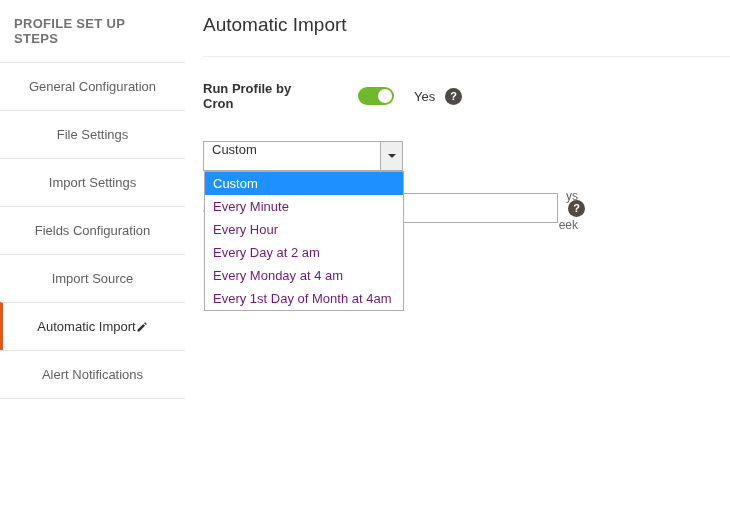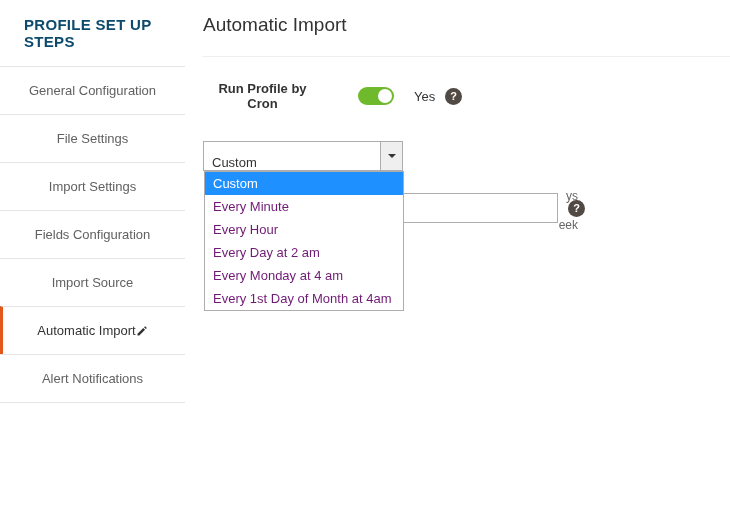--- a/index.html
+++ b/index.html
@@ -1,37 +1,37 @@
 <!DOCTYPE html>
 <html><head>
 <meta charset="utf-8">
 <style>
 * { box-sizing: border-box; margin: 0; padding: 0; }
 body { font-family: Arial, sans-serif; font-size: 13px; color: #333; background: #fff; width: 730px; height: 512px; overflow: hidden; }
 .layout { display: flex; }
 .sidebar { width: 185px; background: #fff; }
-.sidebar-heading { font-size: 15px; font-weight: bold; color: #0c4a6e; padding: 16px 24px; letter-spacing: 0.3px; }
+.sidebar-heading { font-size: 13px; font-weight: bold; color: #737373; padding: 16px 14px; letter-spacing: 0.3px; }
 .sidebar-list { list-style: none; }
 .sidebar-item { border-top: 1px solid #e5e5e5; }
 .sidebar-item:last-child { border-bottom: 1px solid #e5e5e5; }
 .sidebar-item a { display: flex; align-items: center; justify-content: center; padding: 16px 14px; color: #616161; text-decoration: none; font-size: 13px; }
 .sidebar-item.active { border-left: 3px solid #e2581b; }
 .sidebar-item.active a { padding-left: 11px; color: #333; font-weight: 500; }
 .pencil { width: 12px; height: 12px; }
 .content { flex: 1; padding: 14px 0 0 18px; position: relative; }
 .page-title { font-size: 19px; font-weight: 400; color: #333; margin-bottom: 20px; }
 .hr { border: none; border-top: 1px solid #eee; margin: 0 0 24px 0; }
 .field-row { display: flex; align-items: center; margin-bottom: 30px; }
-.field-label { width: 155px; text-align: center; font-weight: bold; font-size: 13px; color: #333; padding-right: 36px; }
+.field-label { width: 155px; text-align: left; font-weight: bold; font-size: 13px; color: #333; padding-right: 36px; }
 .field-control { display: flex; align-items: center; position: relative; }
 .switch { position: relative; width: 36px; height: 18px; background: #6fba2c; border-radius: 9px; display: inline-block; }
 .switch .knob { position: absolute; width: 14px; height: 14px; background: #fff; border-radius: 50%; top: 2px; right: 2px; }
 .switch-label { margin-left: 20px; font-size: 13px; color: #333; }
 .help-icon { width: 17px; height: 17px; border-radius: 50%; background: #514943; color: #fff; font-size: 11px; font-weight: bold; display: inline-flex; align-items: center; justify-content: center; margin-left: 10px; }
-.select { position: relative; width: 200px; height: 30px; border: 1px solid #adadad; background: #fff; display: flex; align-items: flex-end; padding: 0 0 0 8px; font-size: 13px; color: #333; }
+.select { position: relative; width: 200px; height: 30px; border: 1px solid #adadad; background: #fff; display: flex; align-items: flex-start; padding: 0 0 0 8px; font-size: 13px; color: #333; }
 .select .arrow-btn { position: absolute; right: 0; top: 0; width: 22px; height: 28px; background: #efefef; border-left: 1px solid #adadad; display: flex; align-items: center; justify-content: center; }
 .arrow-down { width: 0; height: 0; border-left: 4px solid transparent; border-right: 4px solid transparent; border-top: 4px solid #333; }
 .dropdown { position: absolute; top: 29px; left: 0; width: 200px; border: 1px solid #adadad; background: #fff; z-index: 10; }
 .dropdown-option { padding: 4px 8px; font-size: 13px; color: #701a75; }
 .dropdown-option.selected { background: #1e90ff; color: #fff; }
 .text-input { width: 200px; height: 30px; border: 1px solid #adadad; background: #fff; padding: 0 8px; font-size: 13px; }
 .behind-text { position: absolute; left: 155px; top: 188px; font-size: 12px; color: #666; line-height: 1.4; width: 240px; }
 </style>
 </head>
 <body>

